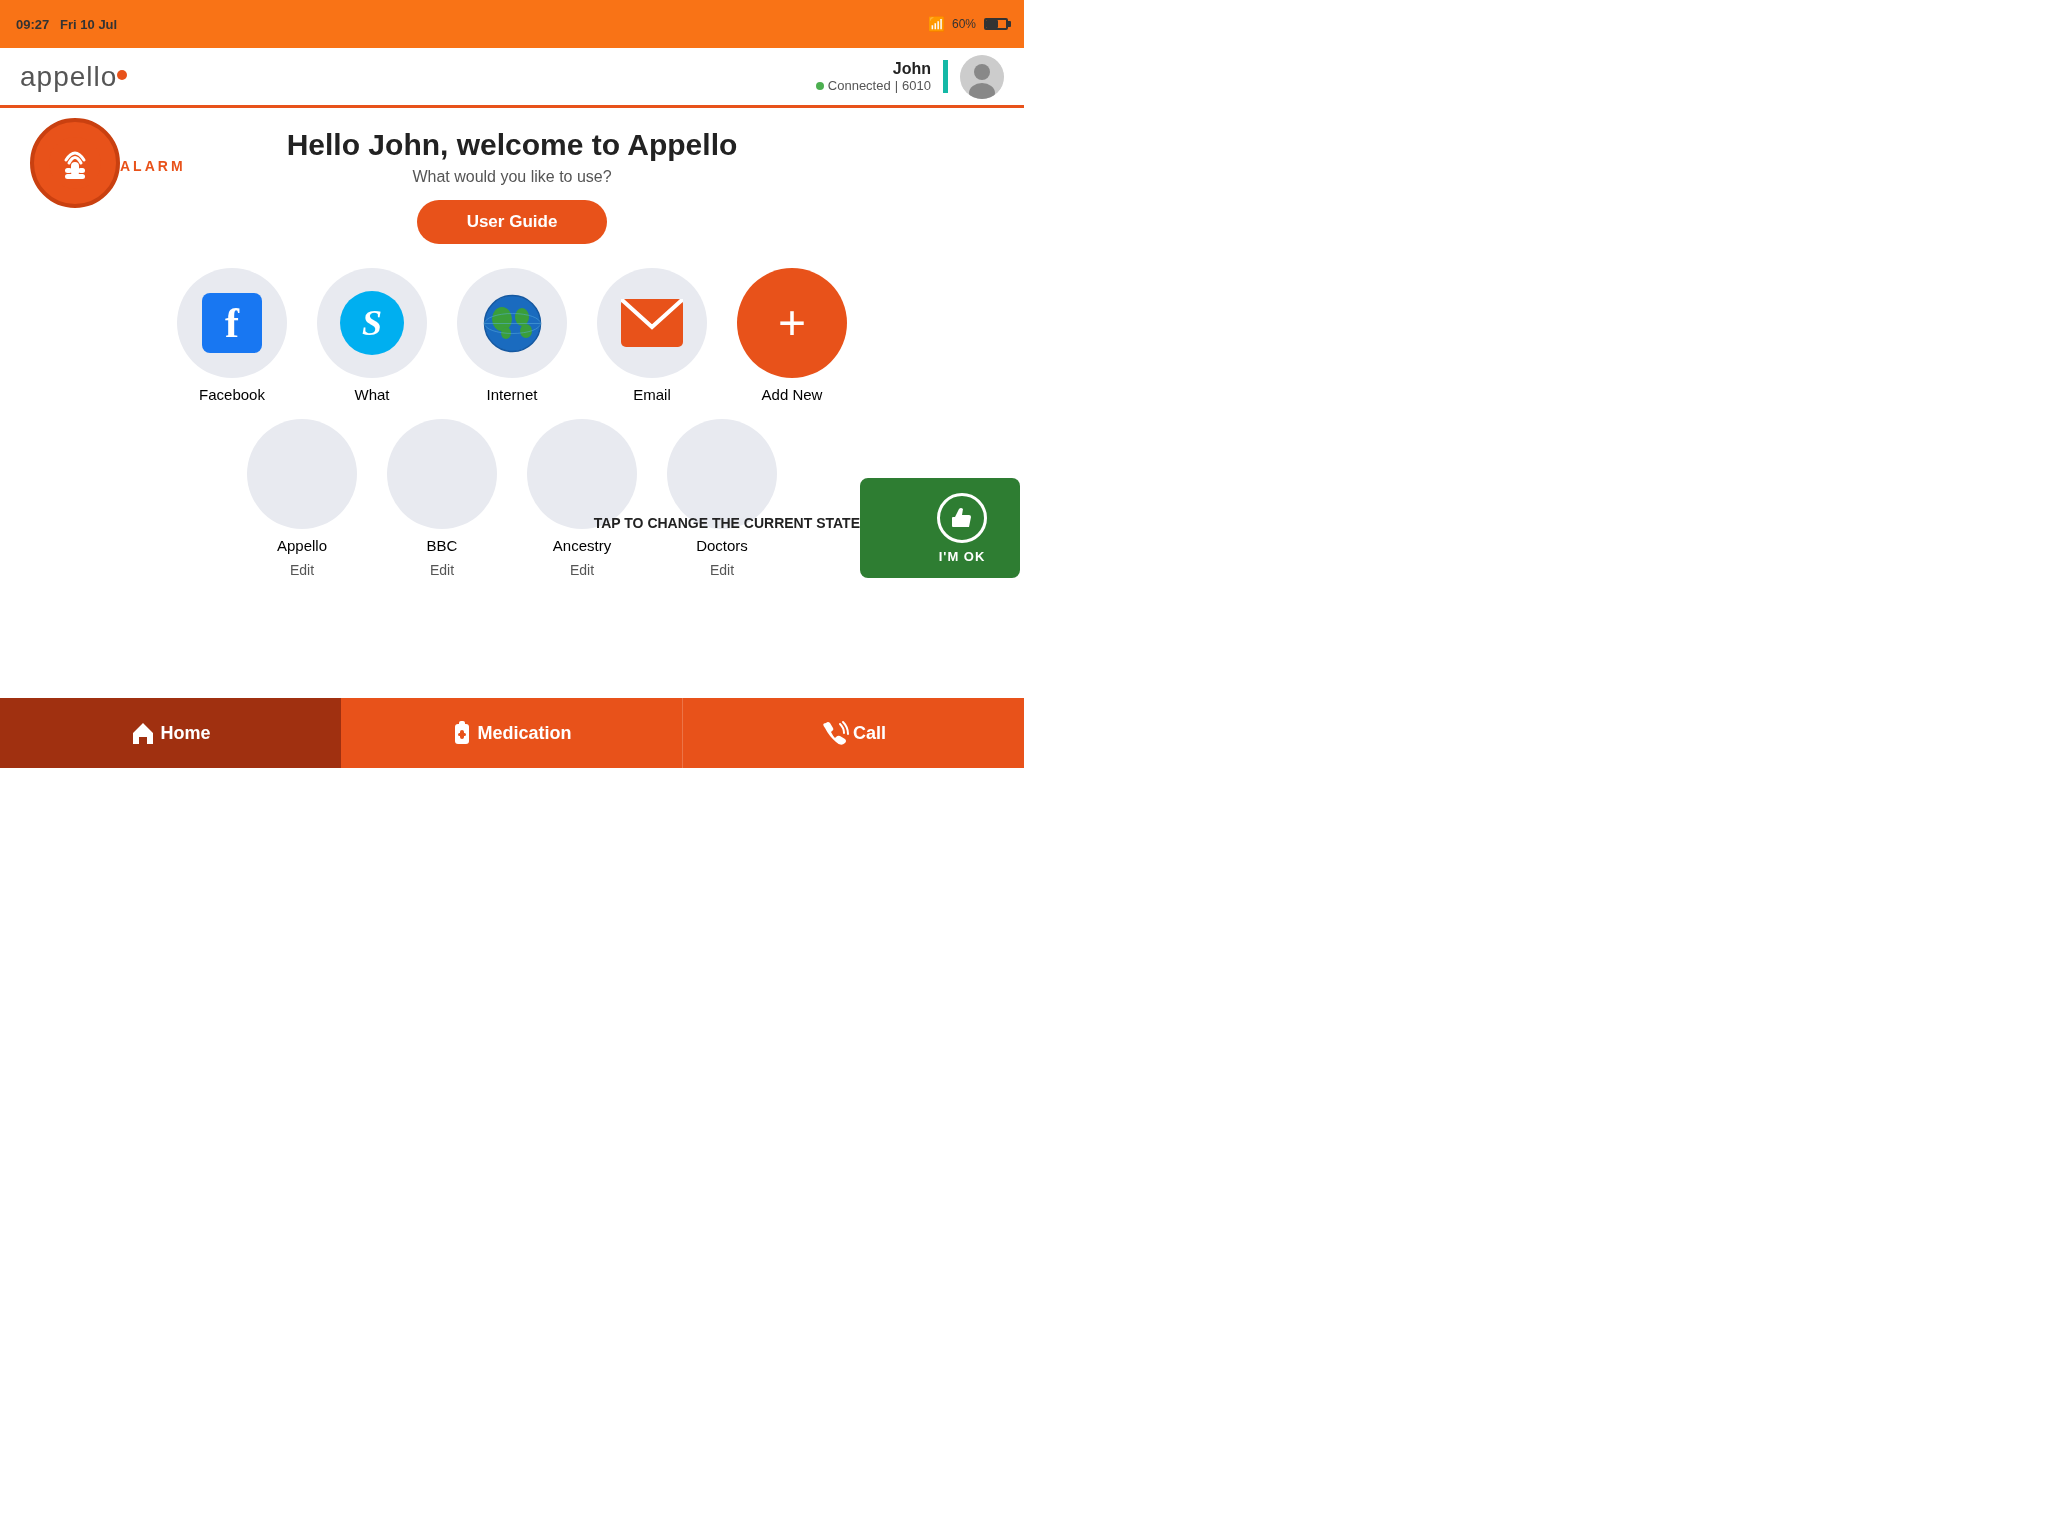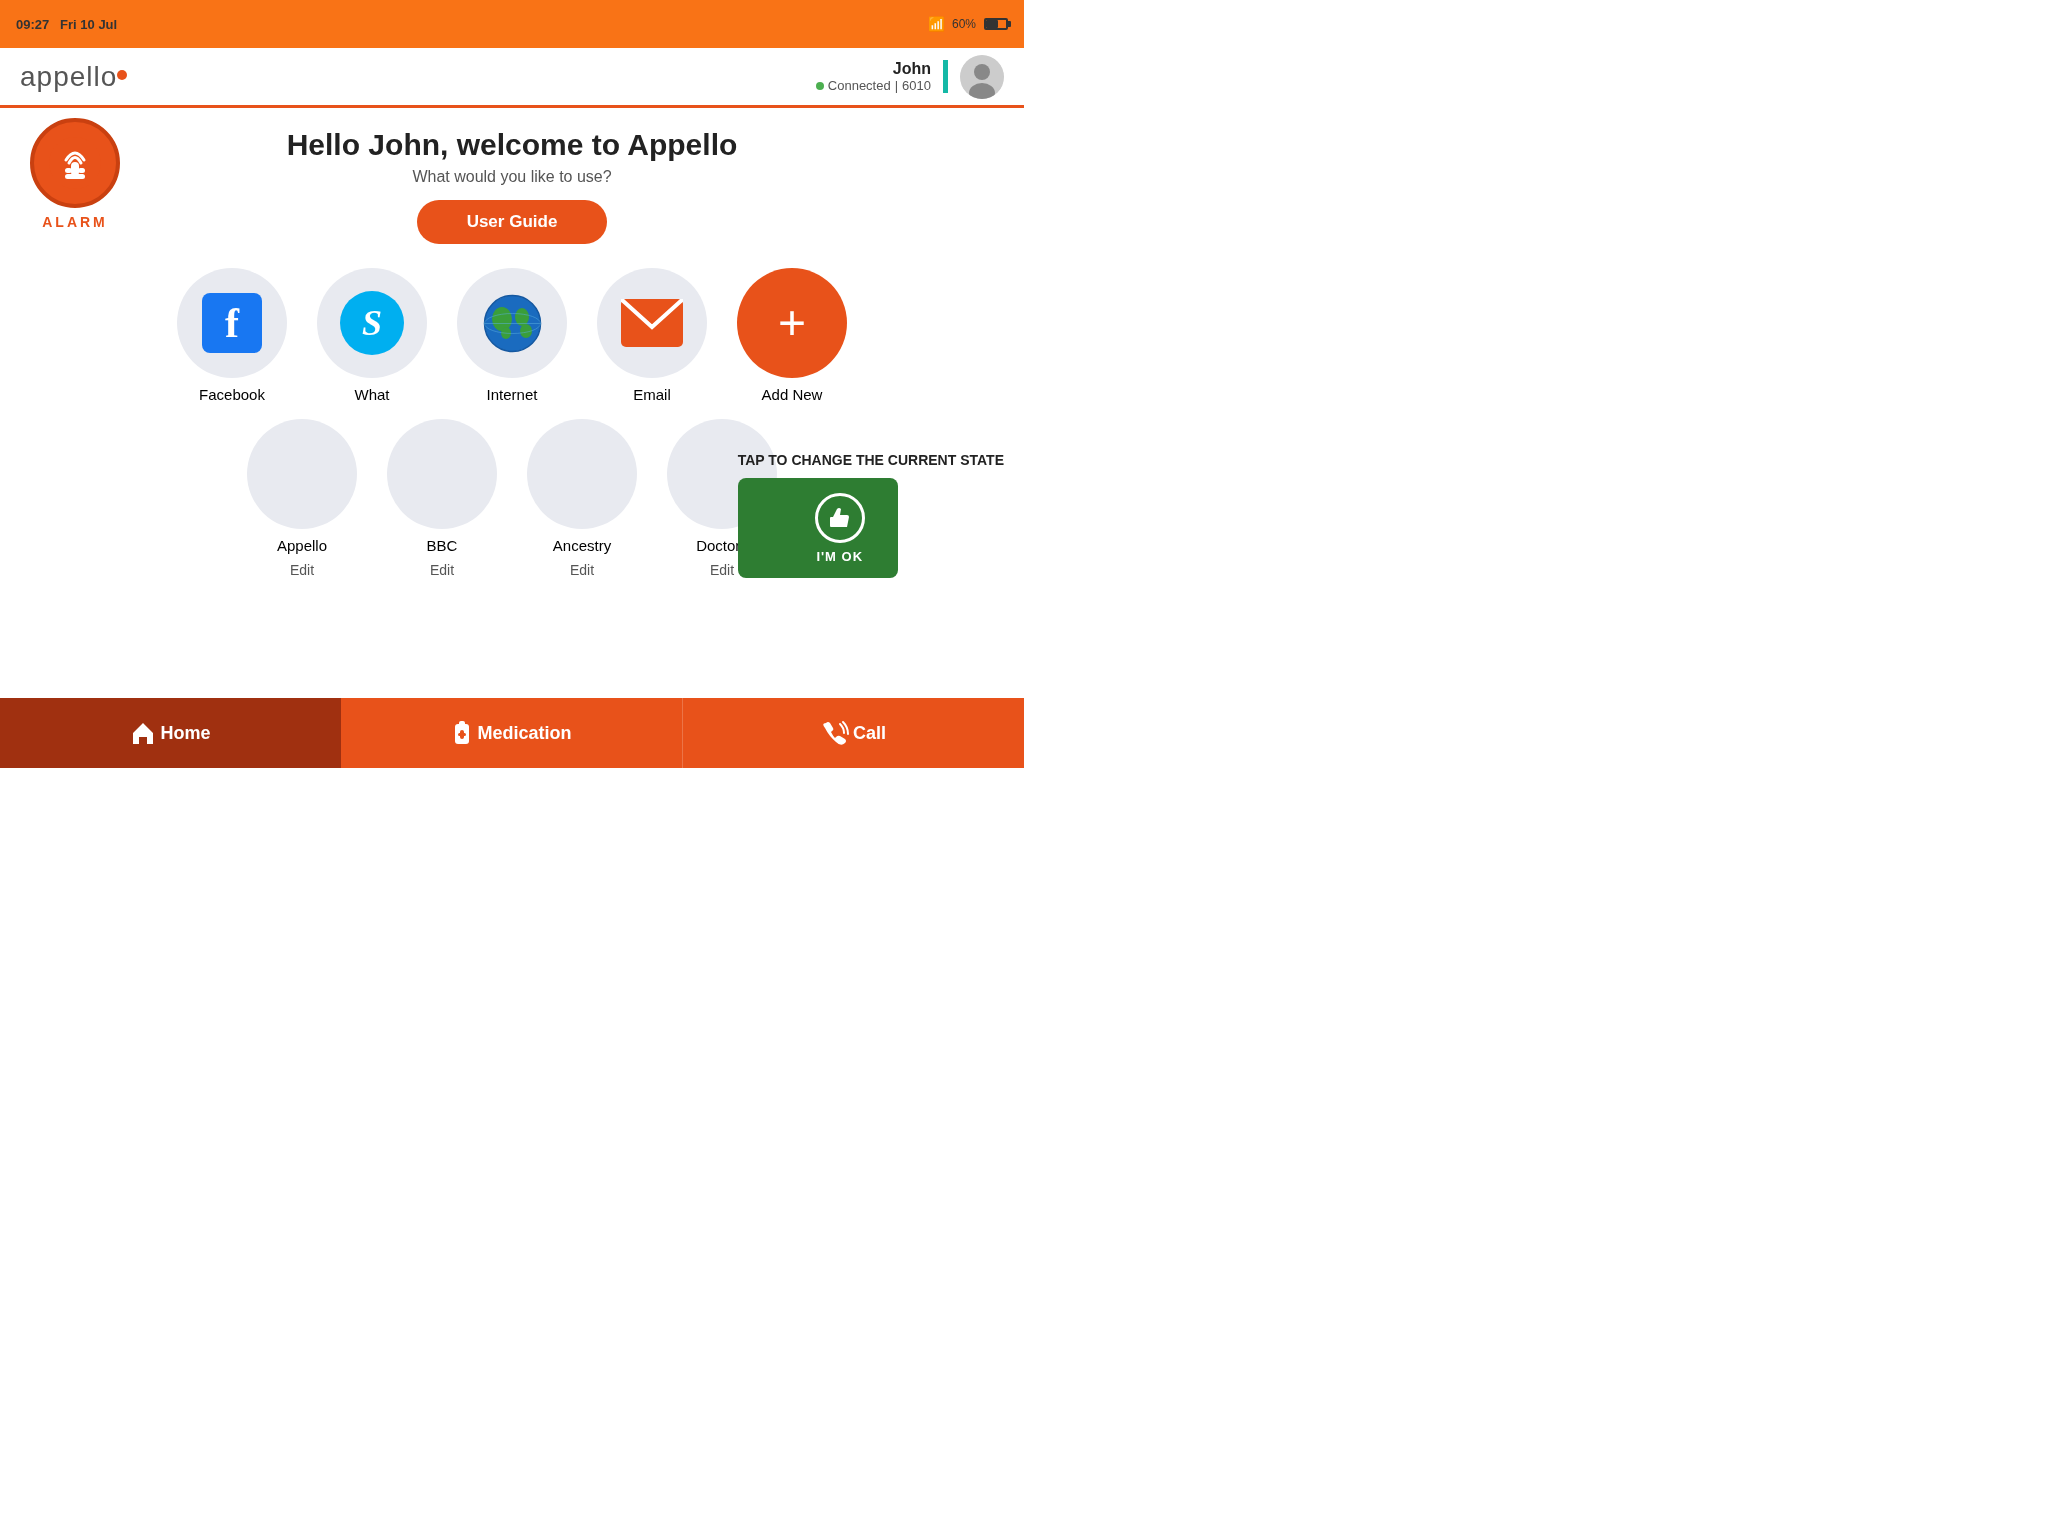--- a/index.html
+++ b/index.html
@@ -141,21 +141,21 @@
       padding: 20px 20px 0 20px;
       position: relative;
     }
 
     
     .alarm-section {
       position: absolute;
       left: 30px;
       top: 10px;
       display: flex;
-      flex-direction: column;
+      flex-direction: row;
       align-items: center;
     }
     .alarm-circle {
       width: 90px;
       height: 90px;
       border-radius: 50%;
       background: #e8521a;
       border: 4px solid #c94010;
       display: flex;
       align-items: center;
@@ -230,25 +230,25 @@
     }
     .edit-label {
       font-size: 14px;
       color: #555;
       text-align: center;
     }
 
     
     .tap-section {
       position: absolute;
-      right: 20px;
+      right: 4px;
       bottom: 80px;
       display: flex;
-      flex-direction: column;
-      align-items: flex-start;
+      flex-direction: row;
+      align-items: center;
     }
     .tap-title {
       font-size: 14px;
       font-weight: 800;
       color: #222;
       text-align: center;
       text-transform: uppercase;
       margin-bottom: 10px;
     }
     .im-ok-btn {

